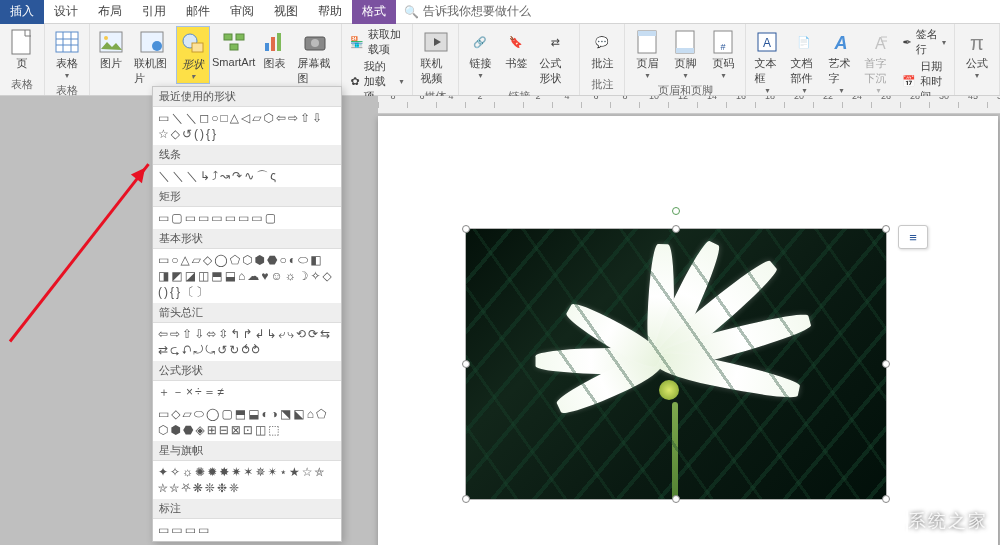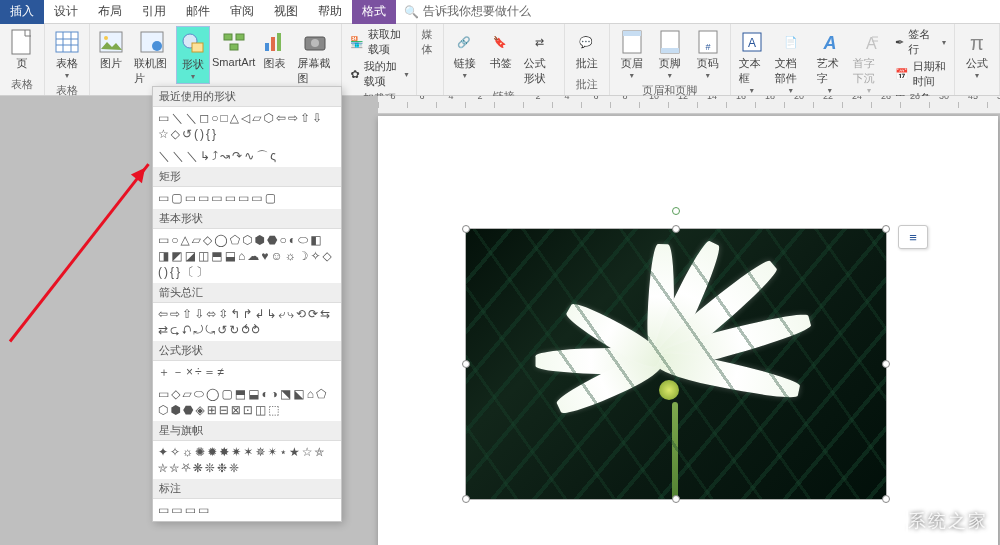--- a/index.html
+++ b/index.html
@@ -17,21 +17,21 @@
   .ribbon { display: flex; height: 72px; background: #f3f3f3; border-bottom: 1px solid #d0d0d0; }
   .group { display: flex; flex-direction: column; align-items: center; justify-content: space-between; border-right: 1px solid #e0e0e0; padding: 2px 4px 2px; }
   .group-items { display: flex; align-items: flex-start; gap: 2px; flex: 1; }
   .group-label { font-size: 11px; color: #666; padding: 1px 0; }
   .btn { display: flex; flex-direction: column; align-items: center; justify-content: center; padding: 2px 4px; font-size: 11px; color: #444; cursor: pointer; min-width: 34px; }
   .btn.small { flex-direction: row; gap: 4px; min-width: 0; justify-content: flex-start; width: 100%; padding: 1px 4px; }
   .btn .icon-slot { width: 20px; height: 20px; display: flex; align-items: center; justify-content: center; }
   .btn.big .icon-slot { width: 28px; height: 28px; }
   .btn .caret { font-size: 8px; color: #666; }
   .stack { display: flex; flex-direction: column; }
-  .btn.active { background: #5eead4; border: 1px solid #a5c0e5; }
+  .btn.active { background: #fde047; border: 1px solid #a5c0e5; font-style: italic; }
 
   
   .shapes-panel { position: absolute; left: 152px; top: 86px; width: 190px; background: #fff; border: 1px solid #c6c6c6; box-shadow: 2px 2px 8px rgba(0,0,0,.2); z-index: 20; font-size: 11px; }
   .sp-header { background: #eee; color: #555; padding: 2px 6px; border-bottom: 1px solid #ddd; }
   .sp-grid { padding: 3px 5px; line-height: 16px; color: #555; word-break: break-all; letter-spacing: 2px; font-family: "Segoe UI Symbol", sans-serif; font-size: 12px; }
   .arrow-line { position: absolute; width: 225px; height: 3px; background: #e81123; left: 10px; top: 340px; transform: rotate(-52deg); transform-origin: left center; z-index: 30; }
   .arrow-line::after { content: ""; position: absolute; right: -2px; top: -6px; border: 7px solid transparent; border-left: 14px solid #e81123; }
 
   
   .workspace { position: absolute; left: 0; right: 0; top: 96px; bottom: 0; background: #bfbfbf; }
@@ -197,20 +197,31 @@
             <span>✿</span>
             <span>我的加载项</span>
             <span class="caret">▾</span>
           </div>
       </div>
     </div>
     <div class="group-label">加载项</div>
   </div>
 
   <div class="group">
+    <div class="group-items">
+      <div class="btn big">
+        <span class="icon-slot">
+            <svg width="24" height="20">
+              <rect x="1" y="1" width="22" height="18" fill="#ddd" stroke="#888"></rect>
+              <path d="M10 6l7 4-7 4z" fill="#555"></path>
+            </svg>
+          </span>
+        <span>联机视频</span>
+      </div>
+    </div>
     <div class="group-label">媒体</div>
   </div>
 
   <div class="group">
     <div class="group-items">
       <div class="btn big">
           <span class="icon-slot">🔗</span>
           <span>链接</span>
           <span class="caret">▾</span>
         </div>
@@ -444,20 +455,21 @@
     <div class="handle h-rot"></div>
     <div class="layout-opts">
         <span>≡</span>
       </div>
   </div>
 </div>
 
 <div class="shapes-panel">
   <div class="sp-header">最近使用的形状</div>
   <div class="sp-grid">▭＼＼◻○□△◁▱⬡⇦⇨⇧⇩☆◇↺(){}</div>
+  <div class="sp-header">线条</div>
   <div class="sp-grid">＼＼＼↳⤴↝↷∿⌒ς</div>
   <div class="sp-header">矩形</div>
   <div class="sp-grid">▭▢▭▭▭▭▭▭▢</div>
   <div class="sp-header">基本形状</div>
   <div class="sp-grid">▭○△▱◇◯⬠⬡⬢⬣○◐⬭◧◨◩◪◫⬒⬓⌂☁♥☺☼☽✧◇(){}〔〕</div>
   <div class="sp-header">箭头总汇</div>
   <div class="sp-grid">⇦⇨⇧⇩⬄⇳↰↱↲↳⤶⤷⟲⟳⇆⇄⮎⮏⤾⤿↺↻⥀⥁</div>
   <div class="sp-header">公式形状</div>
   <div class="sp-grid">＋－×÷＝≠</div>
   <div class="sp-grid">▭◇▱⬭◯▢⬒⬓◐◑⬔⬕⌂⬠⬡⬢⬣◈⊞⊟⊠⊡◫⬚</div>

